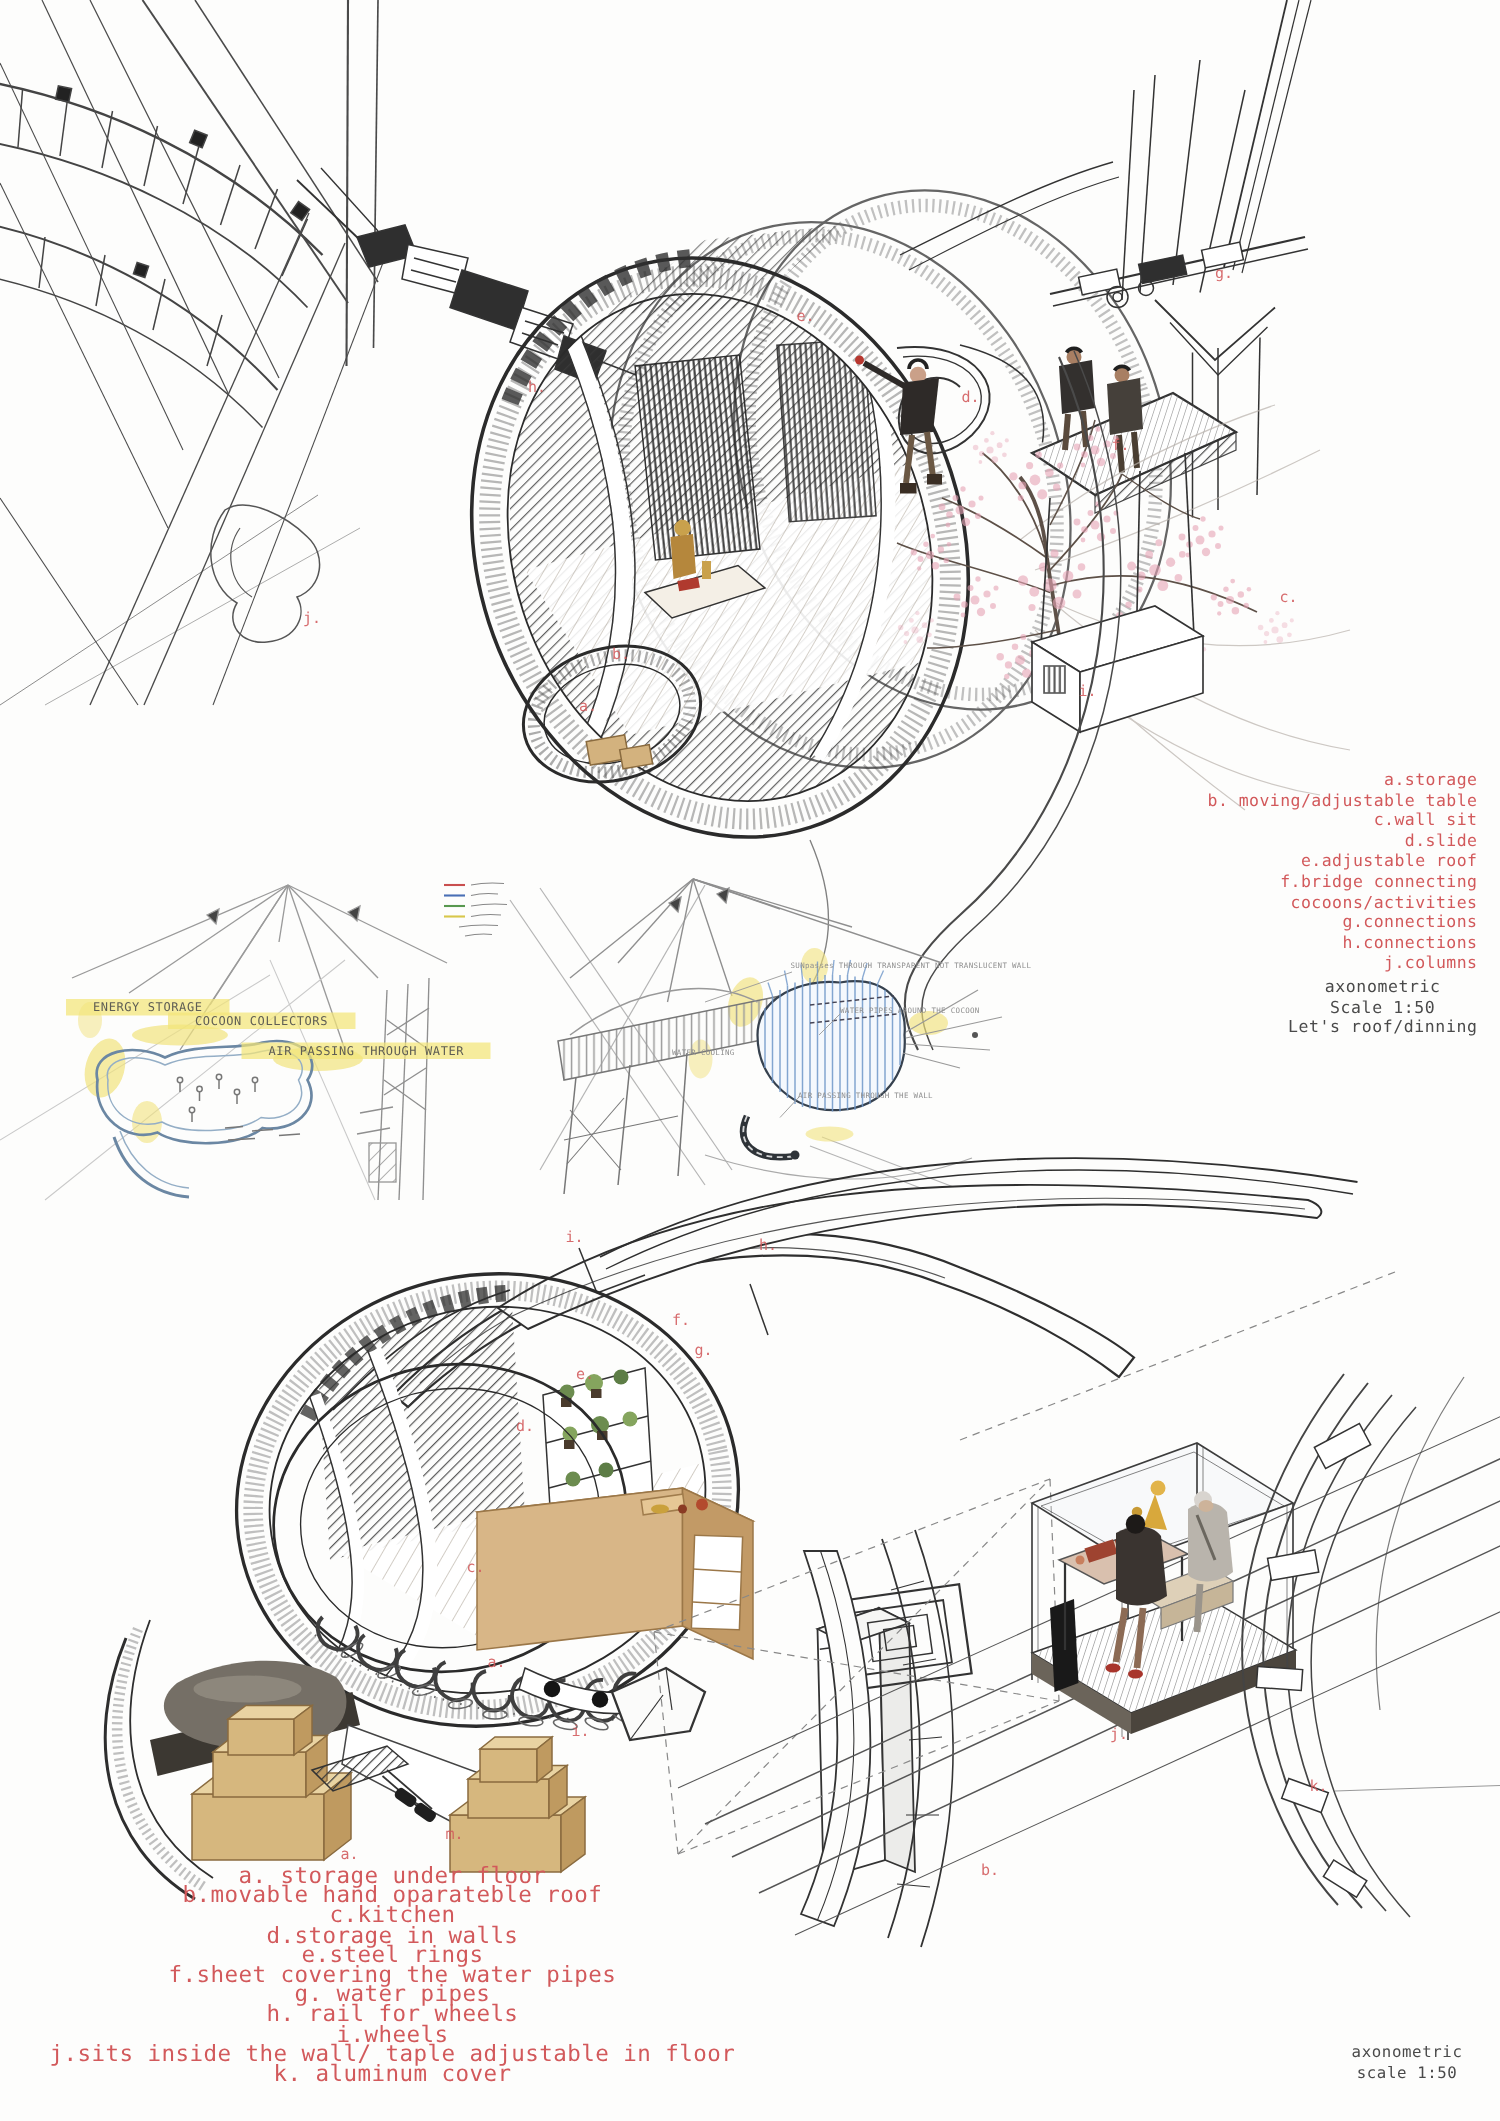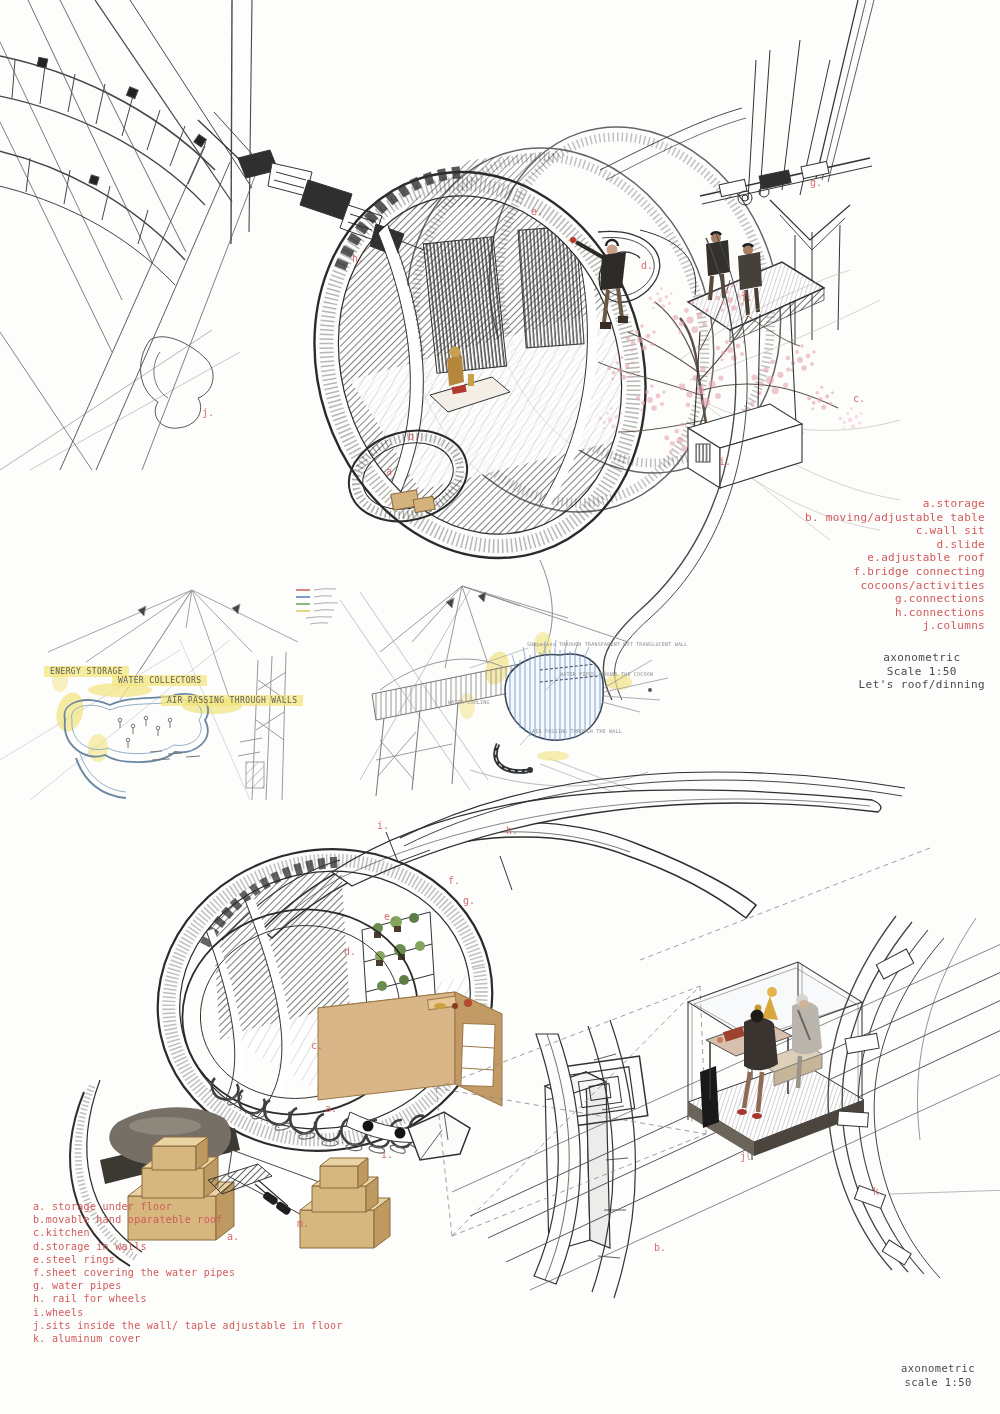--- a/index.html
+++ b/index.html
@@ -1,26 +1,26 @@
 <!DOCTYPE html>
 <html><head>
 <meta charset="utf-8">
 <style>
   html,body{margin:0;padding:0;background:#e8e8e6;}
   #board{position:relative;width:1000px;height:1414px;background:#fdfdfc;overflow:hidden;
          font-family:"DejaVu Sans Mono",monospace;}
   #board svg{position:absolute;left:0;top:0;}
-  .red-legend{position:absolute;color:#d2595b;white-space:pre;}
+  .red-legend{position:absolute;color:#d2595b;white-space:pre;margin-top:16px;}
   .red-legend.top-right{right:15px;top:497px;text-align:right;font-size:11px;line-height:13.6px;letter-spacing:.3px;}
-  .red-legend.bottom-left{left:33px;top:1200px;text-align:left;font-size:10px;line-height:13.2px;letter-spacing:.3px;}
+  .red-legend.bottom-left{left:33px;top:1228px;text-align:center;font-size:15px;line-height:13.2px;letter-spacing:.3px;}
   .caption{position:absolute;color:#4a4a4a;font-size:11px;line-height:13.5px;letter-spacing:.4px;text-align:center;}
   .caption.caption-right{right:15px;top:651px;}
   .caption.caption-bottom{right:25px;top:1362px;font-size:10.5px;}
   .s1label{position:absolute;font-size:8px;line-height:9px;color:#5f5e54;letter-spacing:.4px;
-           background:rgba(242,228,120,.72);padding:1px 6px;white-space:nowrap;}
+           background:rgba(242,228,120,.72);padding:1px 18px;white-space:nowrap;}
   .s2note{position:absolute;font-size:5px;line-height:6px;color:#8f8f8f;letter-spacing:.2px;white-space:nowrap;}
   .anno{position:absolute;font-size:10px;color:#d2595b;opacity:.88;white-space:nowrap;}
   .legend-line{white-space:pre;}
 </style>
 </head>
 <body>
 
 <div id="board">
 
 <svg width="1000" height="1414" viewBox="0 0 1000 1414">
@@ -702,22 +702,22 @@
 </div>
 
 <div class="red-legend bottom-left"><div class="legend-line">a. storage under floor</div><div class="legend-line">b.movable hand oparateble roof</div><div class="legend-line">c.kitchen</div><div class="legend-line">d.storage in walls</div><div class="legend-line">e.steel rings</div><div class="legend-line">f.sheet covering the water pipes</div><div class="legend-line">g. water pipes</div><div class="legend-line">h. rail for wheels</div><div class="legend-line">i.wheels</div><div class="legend-line">j.sits inside the wall/ taple adjustable in floor</div><div class="legend-line">k. aluminum cover</div></div>
 
 <div class="caption caption-bottom">
   <div>axonometric</div>
   <div>scale 1:50</div>
 </div>
 
 <span class="s1label" style="left:44px;top:666px">ENERGY STORAGE</span>
-<span class="s1label" style="left:112px;top:675px">WATER COLLECTORS</span>
-<span class="s1label" style="left:161px;top:695px">AIR PASSING THROUGH WALLS</span>
+<span class="s1label" style="left:112px;top:675px">COCOON COLLECTORS</span>
+<span class="s1label" style="left:161px;top:695px">AIR PASSING THROUGH WATER</span>
 
 <span class="s2note" style="left:527px;top:641px">SUNpasses THROUGH TRANSPARENT NOT TRANSLUCENT WALL</span>
 <span class="s2note" style="left:560px;top:671px">WATER PIPES AROUND THE COCOON</span>
 <span class="s2note" style="left:448px;top:699px">WATER COOLING</span>
 <span class="s2note" style="left:532px;top:728px">AIR PASSING THROUGH THE WALL</span>
 
 <div class="annos">
       <span class="anno" style="left: 352px; top: 253px;">h.</span>
       <span class="anno" style="left: 810px; top: 177px;">g.</span>
       <span class="anno" style="left: 531px; top: 206px;">e.</span>

